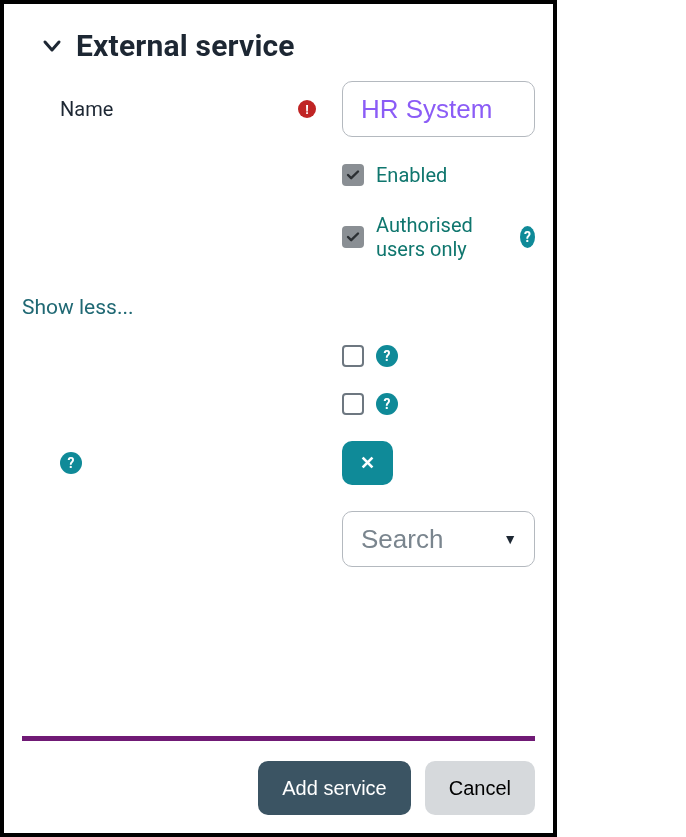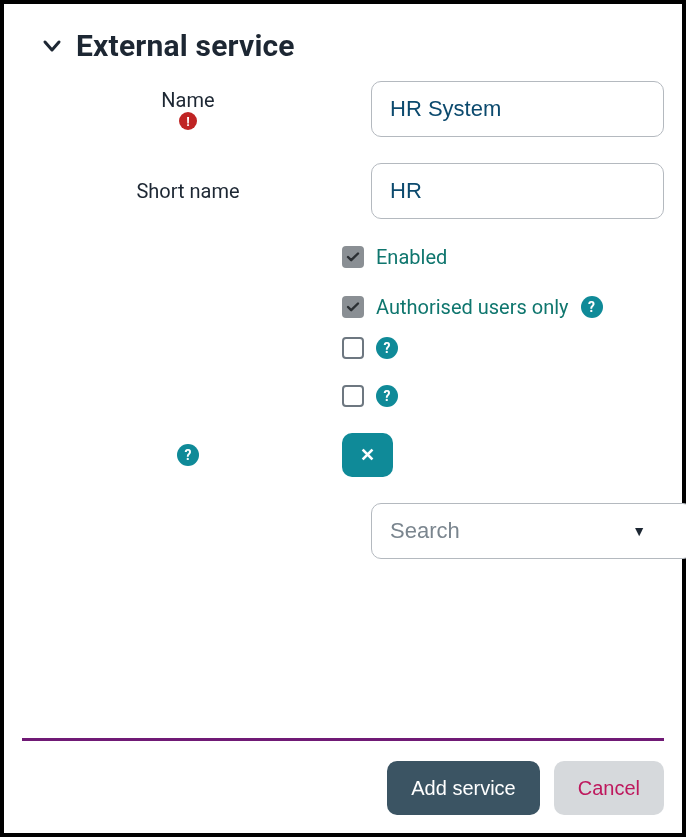--- a/index.html
+++ b/index.html
@@ -3,21 +3,21 @@
 <meta charset="utf-8">
 <style>
   * { box-sizing: border-box; }
   html, body { margin:0; padding:0; }
   body {
     font-family: -apple-system, BlinkMacSystemFont, "Segoe UI", Roboto, "Helvetica Neue", Arial, sans-serif;
     color:#1d2733;
     background:#fff;
   }
   .frame {
-    width:686px;
+    width:557px;
     height:837px;
     border:4px solid #000;
     padding:20px 18px 18px 18px;
     position:relative;
   }
   .header {
     display:flex;
     align-items:center;
     gap:14px;
     margin:4px 0 18px 20px;
@@ -40,39 +40,37 @@
     margin-bottom:26px;
   }
   .label-col {
     width:320px;
     padding-left:38px;
     display:flex;
     align-items:center;
     justify-content:space-between;
     padding-right:26px;
     font-size:20px;
-    flex-direction:column;
   }
   .label-col .lbl { color:#1d2733; }
   .field-col {
     flex:1;
     display:flex;
     align-items:center;
     gap:10px;
   }
   .text-input, .search-input {
     width:100%;
     height:56px;
     border:1px solid #b4b9bf;
     border-radius:10px;
-    font-size:22px;
+    font-size:26px;
     padding:0 18px;
-    color:#0c4a6e;
+    color:#8b5cf6;
     background:#fff;
-    margin-left:29px;
   }
   .text-input::placeholder, .search-input::placeholder { color:#7a858e; }
   .search-wrap {
     position:relative;
     width:100%;
   }
   .search-caret {
     position:absolute;
     right:18px;
     top:50%;
@@ -150,41 +148,41 @@
     font-weight:700;
     padding:13px 18px;
     border-radius:10px;
     cursor:pointer;
   }
   .pill .x { font-size:18px; line-height:1; }
 
   .footer {
     position:absolute;
     left:18px; right:18px; bottom:18px;
-    border-top:3px solid #701a75;
+    border-top:5px solid #701a75;
     padding-top:20px;
     display:flex;
     justify-content:flex-end;
     gap:14px;
   }
   .btn {
     height:54px;
     border:none;
     border-radius:10px;
     font-size:20px;
     padding:0 24px;
     cursor:pointer;
   }
   .btn-primary {
     background:#3b5463;
     color:#fff;
   }
   .btn-secondary {
     background:#d6d9dc;
-    color:#be185d;
+    color:#000000;
   }
 </style>
 </head>
 <body>
 
 <div class="frame">
 
   <div class="header">
     <span class="chevron-down">
       <svg viewBox="0 0 20 20" width="20" height="20">
@@ -197,54 +195,47 @@
   <div class="row">
     <div class="label-col">
       <span class="lbl">Name</span>
       <span class="req-icon">!</span>
     </div>
     <div class="field-col">
       <input class="text-input" value="HR System" style="">
     </div>
   </div>
 
-  <div class="row">
-    <div class="label-col">
-      <span class="lbl">Short name</span>
-    </div>
-    <div class="field-col">
-      <input class="text-input" value="HR" style="">
-    </div>
-  </div>
 
   <div class="row">
     <div class="label-col"></div>
     <div class="field-col cbx-row">
       <span class="cbx checked">
         <svg width="14" height="14" viewBox="0 0 14 14">
             <path d="M2 7l3.2 3.2L12 3.5" fill="none" stroke="#2b2f33" stroke-width="2.4" stroke-linecap="round" stroke-linejoin="round"></path>
           </svg>
       </span>
       <span class="cbx-label">Enabled</span>
     </div>
   </div>
 
-  <div class="row" style="margin-bottom:18px;">
+  <div class="row" style="margin-bottom:10px;">
     <div class="label-col"></div>
     <div class="field-col cbx-row">
       <span class="cbx checked">
         <svg width="14" height="14" viewBox="0 0 14 14">
             <path d="M2 7l3.2 3.2L12 3.5" fill="none" stroke="#2b2f33" stroke-width="2.4" stroke-linecap="round" stroke-linejoin="round"></path>
           </svg>
       </span>
       <span class="cbx-label">Authorised users only</span>
       <span class="help-icon">?</span>
     </div>
   </div>
 
+  <div class="showless">Show less...</div>
 
   <div class="row">
     <div class="label-col"></div>
     <div class="field-col cbx-row">
       <span class="cbx unchecked"></span>
       <span class="help-icon">?</span>
     </div>
   </div>
 
   <div class="row">

